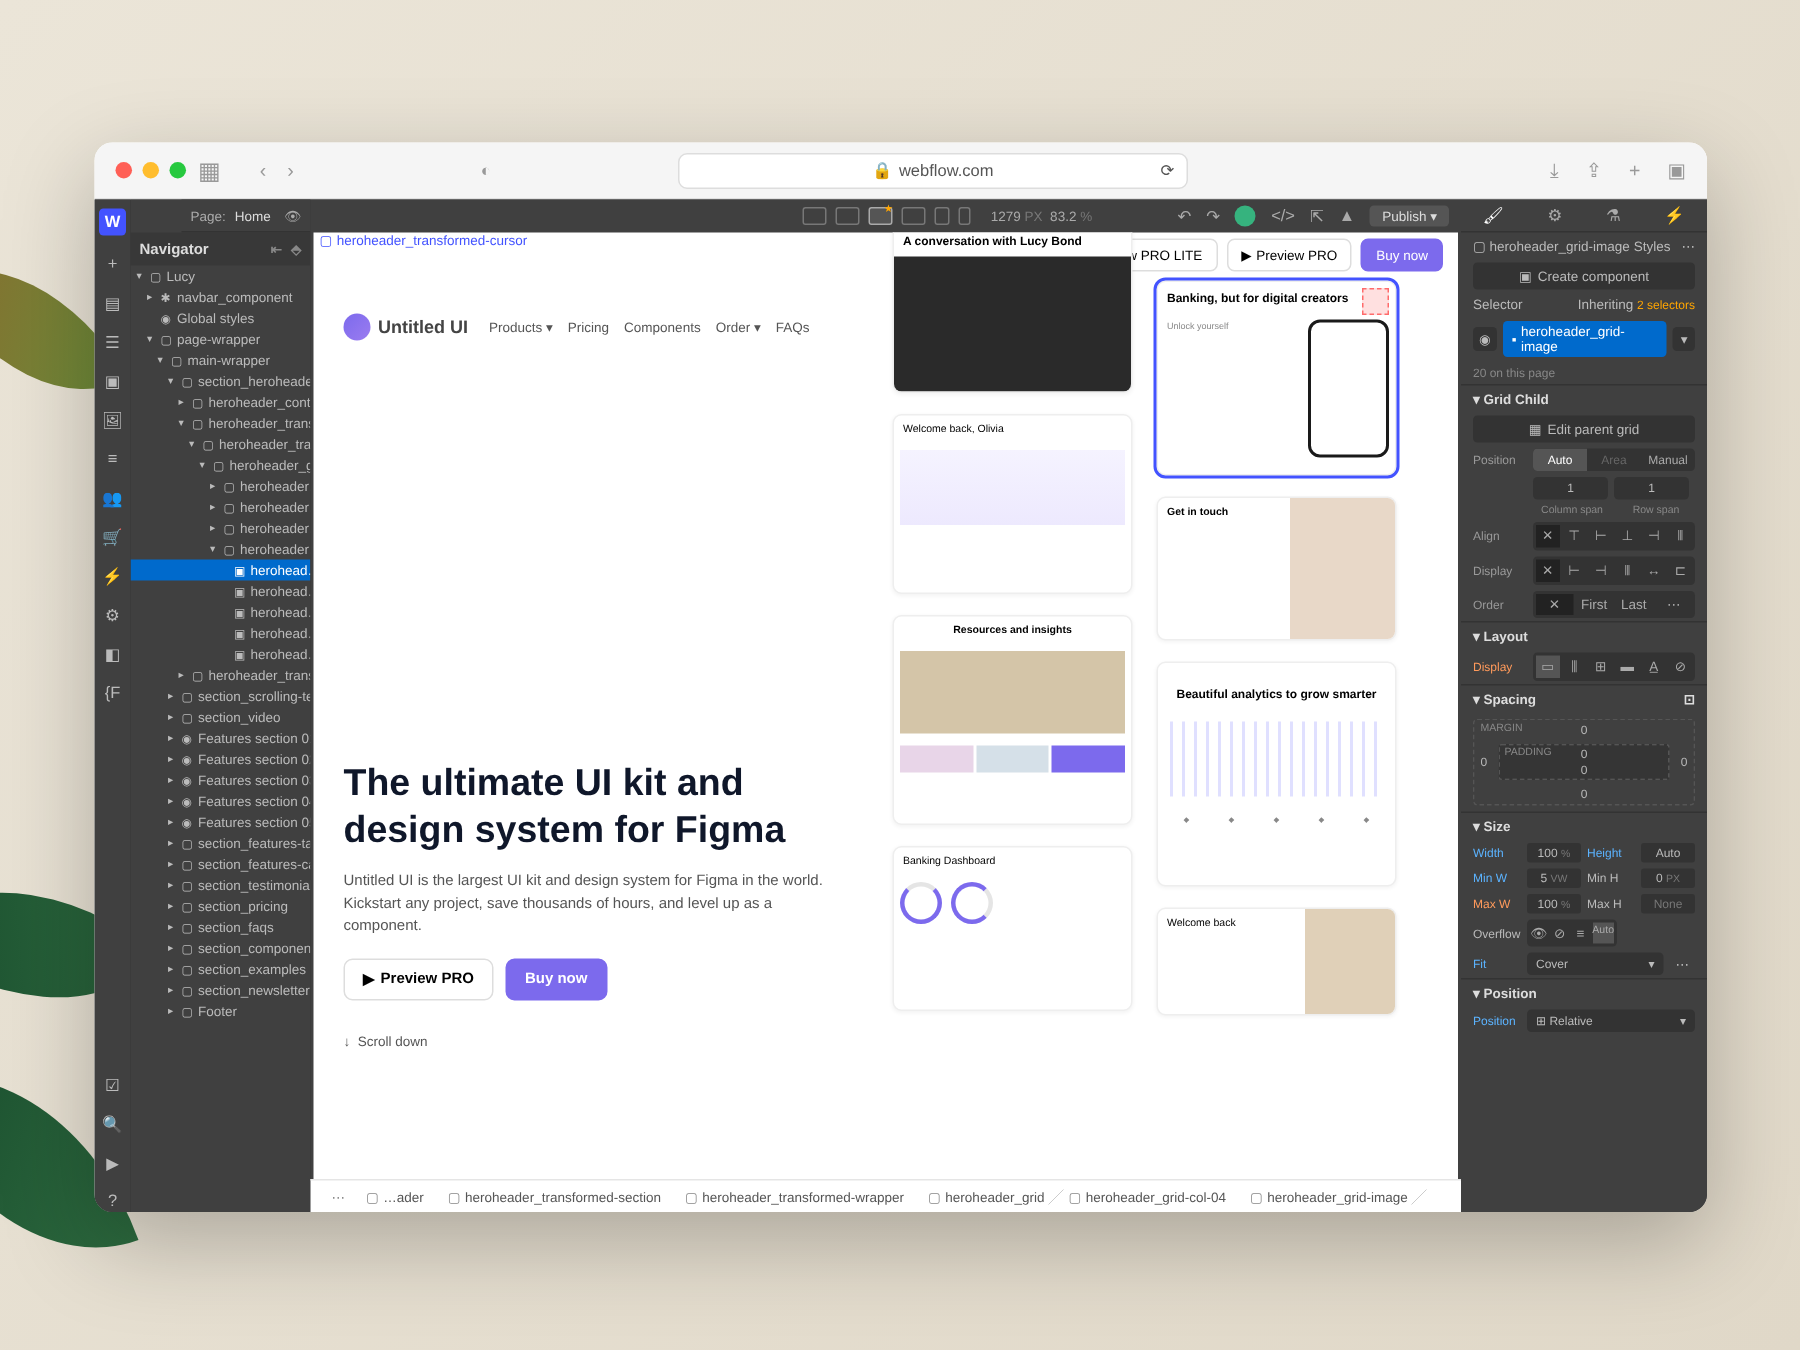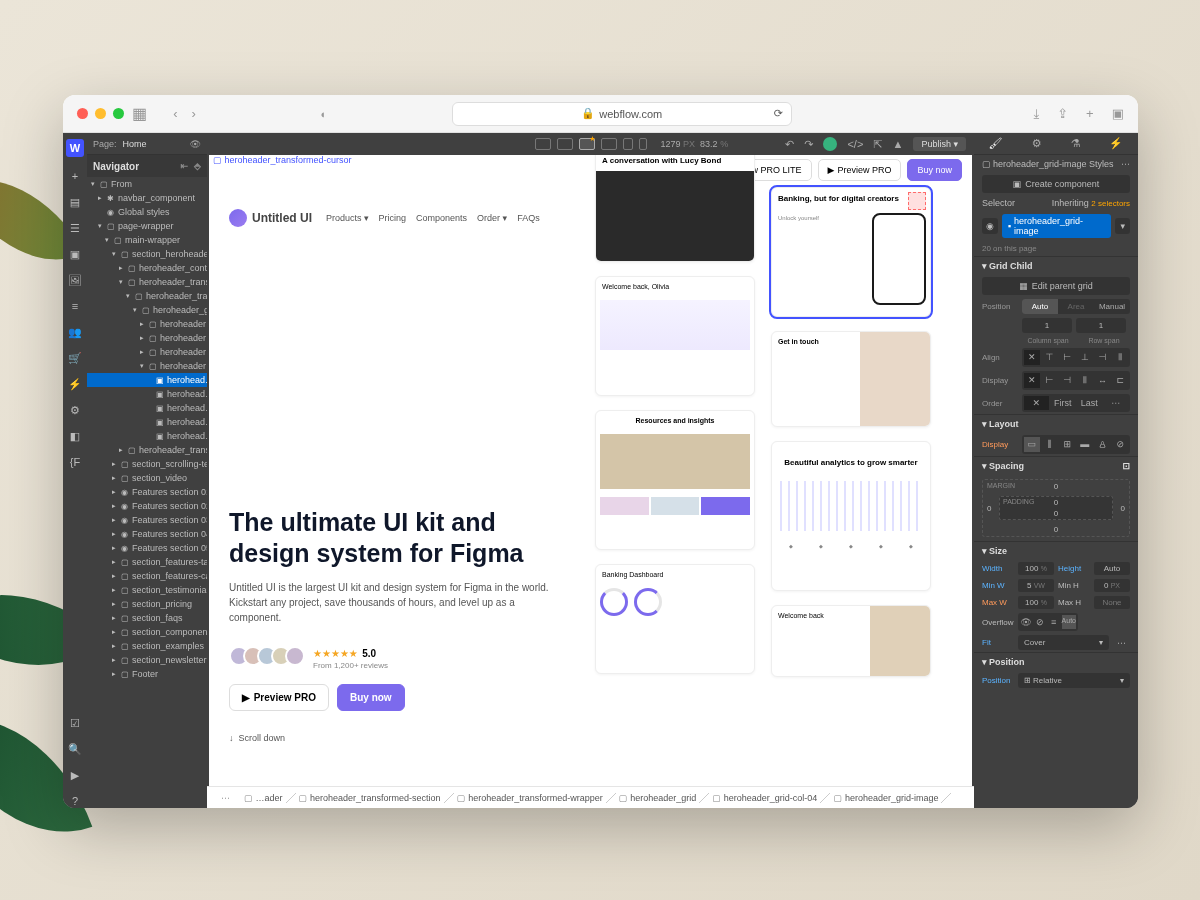--- a/index.html
+++ b/index.html
@@ -17,21 +17,21 @@
 .chrome-nav { display: flex; gap: 14px; margin-left: 18px; color: #999; font-size: 13px; }
 .urlbar { flex: 1; max-width: 340px; margin: 0 auto; background: #fff; border: 1px solid #ddd; border-radius: 6px; height: 24px; display: flex; align-items: center; justify-content: center; font-size: 11px; color: #555; position: relative; }
 .chrome-right { display: flex; gap: 18px; color: #999; font-size: 13px; }
 
 .app { display: flex; height: calc(100% - 38px); background: #2e2e2e; }
 .tool-rail { width: 24px; background: #404040; display: flex; flex-direction: column; align-items: center; padding-top: 6px; gap: 12px; }
 .tool-rail .ico { width: 14px; height: 14px; color: #bbb; font-size: 11px; display: flex; align-items: center; justify-content: center; }
 .w-logo { width: 18px; height: 18px; background: #4353ff; border-radius: 3px; display: flex; align-items: center; justify-content: center; color: #fff; font-weight: 900; font-size: 11px; }
 
 .left-col { width: 120px; background: #404040; display: flex; flex-direction: column; }
-.topbar-seg { height: 22px; background: #404040; display: flex; align-items: center; padding: 0 6px; font-size: 9px; color: #aaa; gap: 6px; border-bottom: 1px solid #333; }
+.topbar-seg { height: 22px; background: #404040; display: flex; align-items: center; padding: 0 6px; font-size: 9px; color: #aaa; gap: 6px; border-bottom: 1px solid #333; margin-left: 34px; }
 .nav-head { height: 22px; background: #383838; display: flex; align-items: center; padding: 0 6px; font-size: 10px; color: #ddd; font-weight: 600; justify-content: space-between; }
 .nav-head-icons { display: flex; gap: 6px; color: #888; font-size: 9px; }
 .tree { flex: 1; overflow: hidden; font-size: 9px; color: #bbb; }
 .tree-item { display: flex; align-items: center; padding: 2px 4px; gap: 3px; white-space: nowrap; overflow: hidden; }
 .tree-item.sel { background: #006acc; color: #fff; }
 .tree-ico { width: 8px; font-size: 8px; flex-shrink: 0; }
 .tree-caret { width: 6px; font-size: 7px; flex-shrink: 0; }
 
 .canvas-wrap { flex: 1; display: flex; flex-direction: column; background: #404040; }
 .device-bar { height: 22px; display: flex; align-items: center; justify-content: center; gap: 6px; font-size: 9px; color: #aaa; position: relative; }
@@ -178,21 +178,21 @@
         <span>Navigator</span>
         <div class="nav-head-icons">
           <span>⇤</span>
           <span>⬘</span>
         </div>
       </div>
       <div class="tree" id="tree">
           <div class="tree-item" style="padding-left: 4px;">
             <span class="tree-caret">▾</span>
             <span class="tree-ico">▢</span>
-            <span>From</span>
+            <span>Lucy</span>
           </div>
           <div class="tree-item" style="padding-left: 11px;">
             <span class="tree-caret">▸</span>
             <span class="tree-ico">✱</span>
             <span>navbar_component</span>
           </div>
           <div class="tree-item" style="padding-left: 11px;">
             <span class="tree-caret"></span>
             <span class="tree-ico">◉</span>
             <span>Global styles</span>
@@ -417,33 +417,20 @@
                   <span>Products ▾</span>
                   <span>Pricing</span>
                   <span>Components</span>
                   <span>Order ▾</span>
                   <span>FAQs</span>
                 </div>
             </div>
             <div class="hero">
               <h1><span>The ultimate UI kit and</span><br><span>design system for Figma</span></h1>
               <p>Untitled UI is the largest UI kit and design system for Figma in the world. Kickstart any project, save thousands of hours, and level up as a component.</p>
-              <div class="rating">
-                <div class="avatars">
-                  <div class="av"></div>
-                  <div class="av" style="background:#d8c0b8;"></div>
-                  <div class="av" style="background:#b8c8d8;"></div>
-                  <div class="av" style="background:#d8d0b8;"></div>
-                  <div class="av" style="background:#c8b8d0;"></div>
-                </div>
-                <div>
-                  <div><span class="stars">★★★★★</span> <span class="rating-num">5.0</span></div>
-                  <div class="rating-sub">From 1,200+ reviews</div>
-                </div>
-              </div>
               <div class="cta-row">
                 <div class="btn">▶ <span>Preview PRO</span></div>
                 <div class="btn primary">
                     <span>Buy now</span>
                   </div>
               </div>
               <div class="scroll-hint">↓ <span>Scroll down</span></div>
             </div>
           </div>
         </div>

